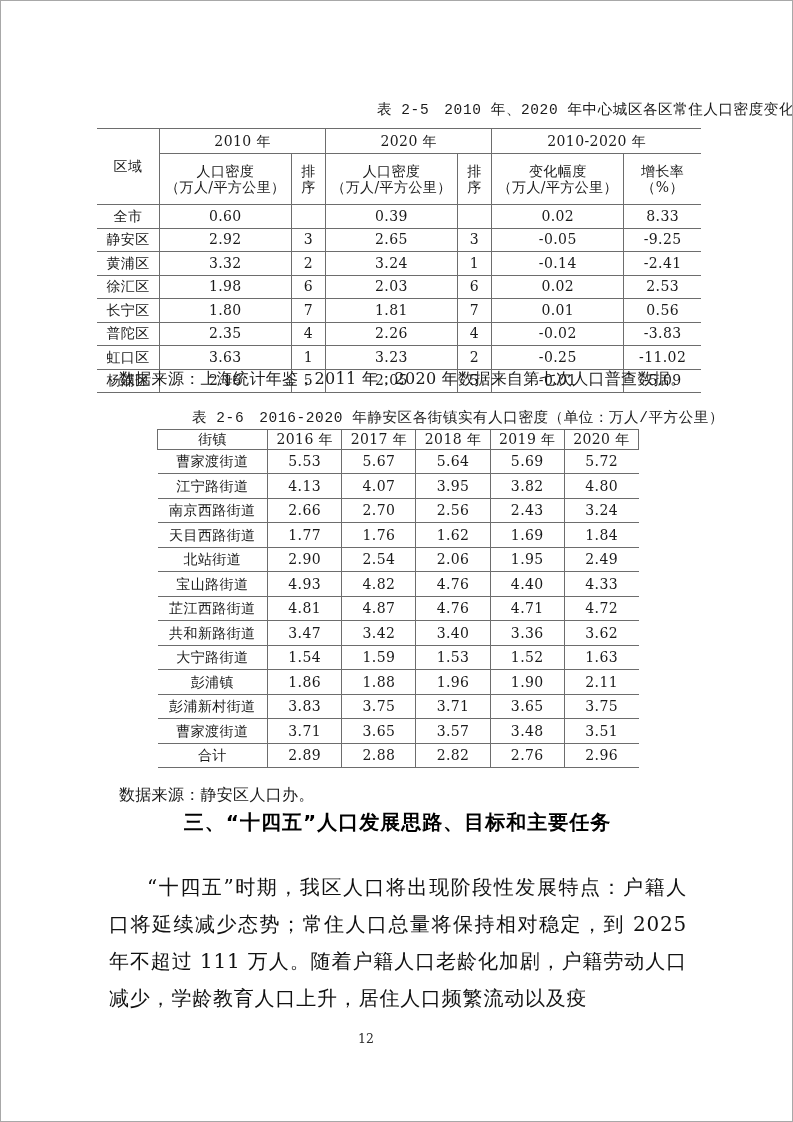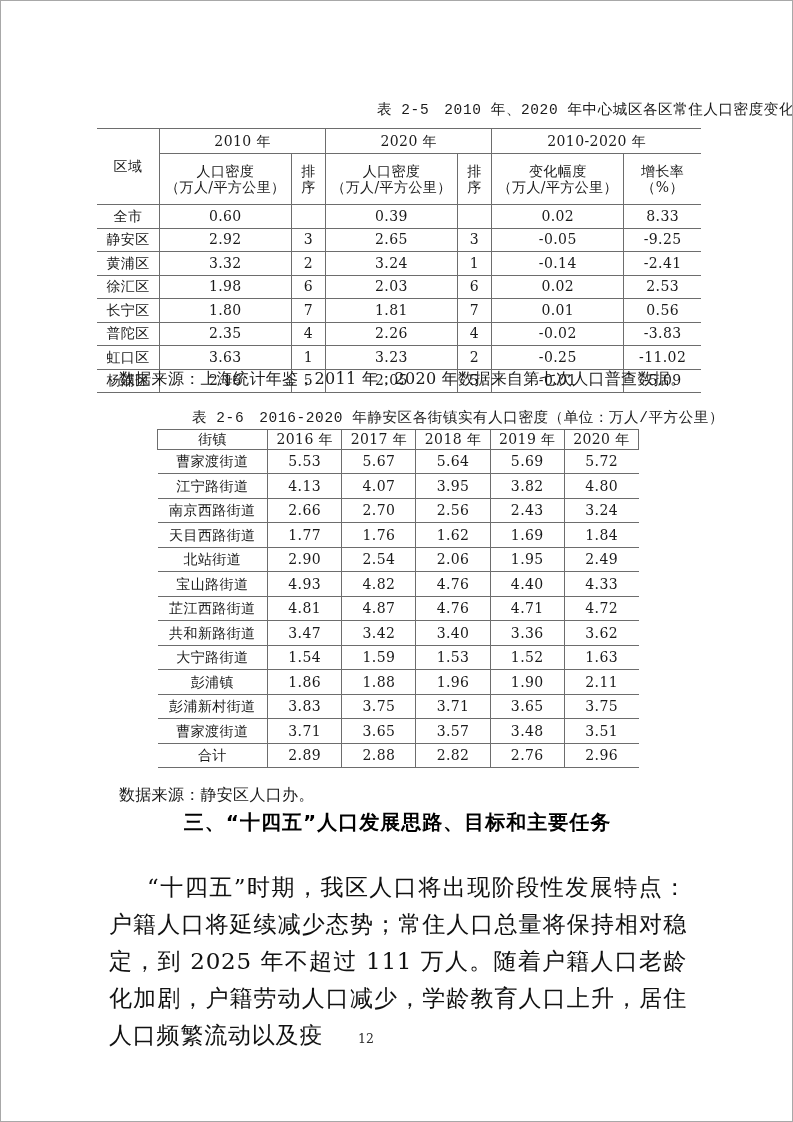--- a/index.html
+++ b/index.html
@@ -110,21 +110,21 @@
     letter-spacing: 1px;
     color: #000000;
   }
 
   
   .body-paragraph {
     position: absolute;
     left: 108px;
     width: 578px;
     font-family: "DejaVu Serif", "Liberation Serif", serif;
-    font-size: 23px;
+    font-size: 20px;
     line-height: 37px;
     text-indent: 38px;
     text-align: justify;
     text-align-last: left;
     letter-spacing: 0.8px;
     color: #111111;
   }
 
   
   .page-number {

